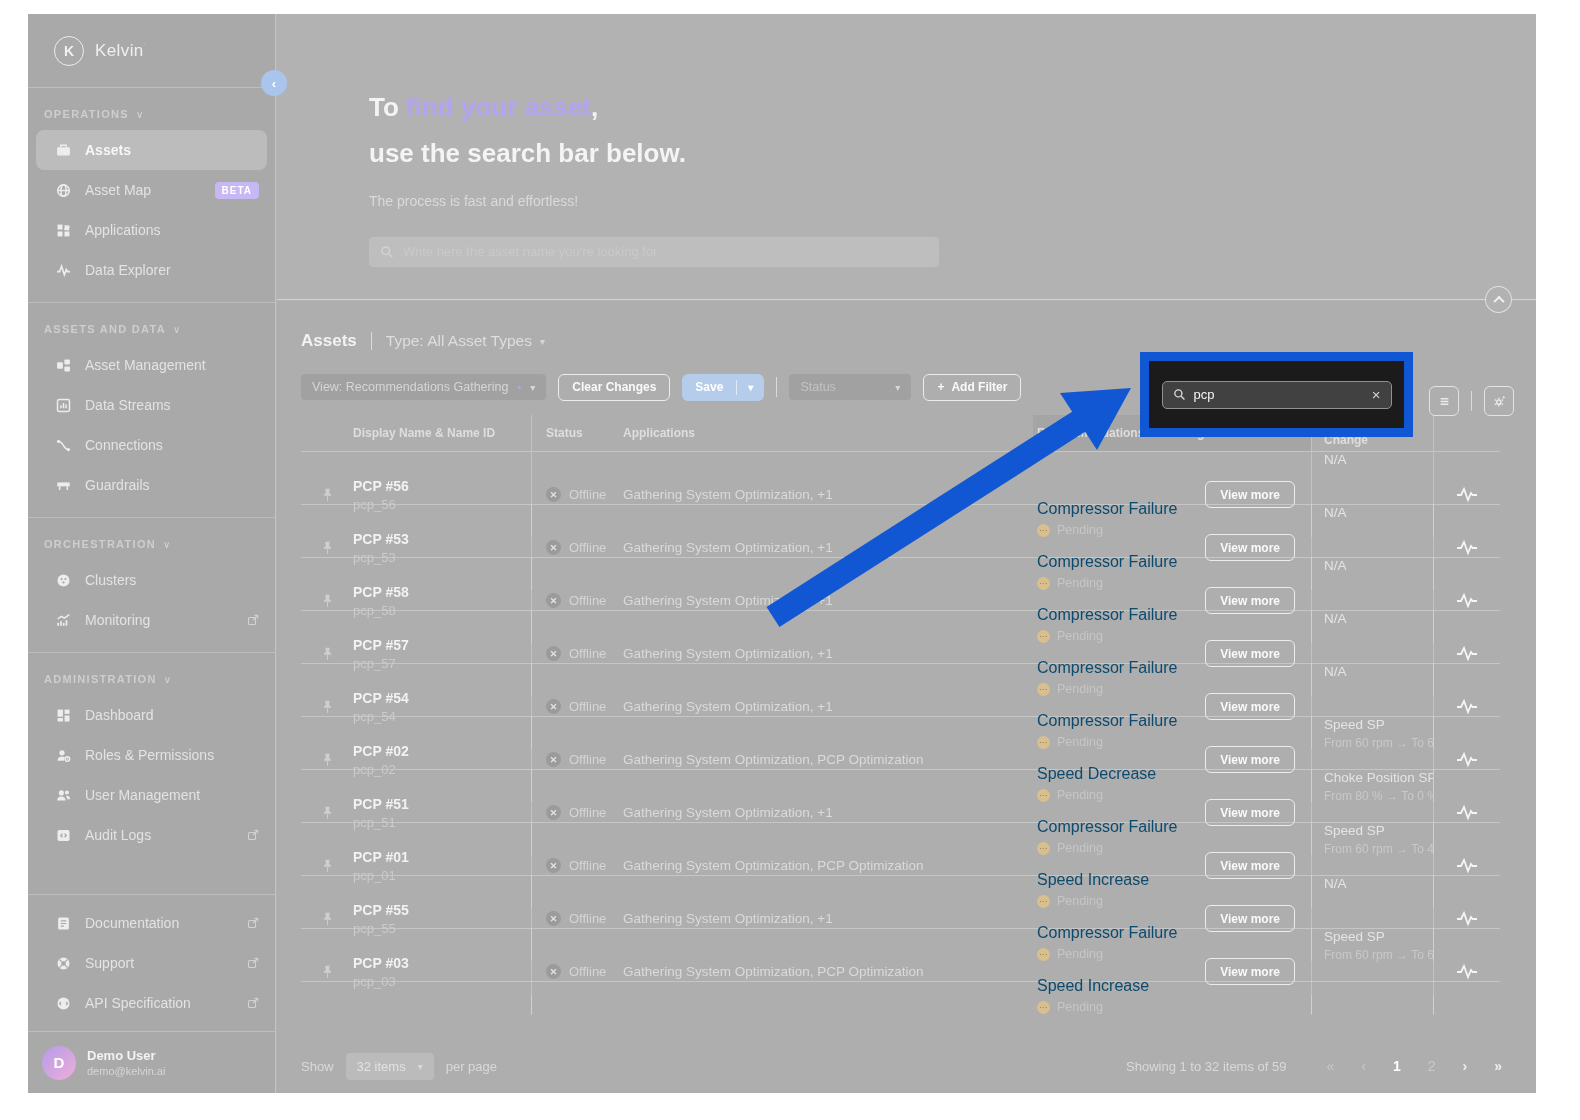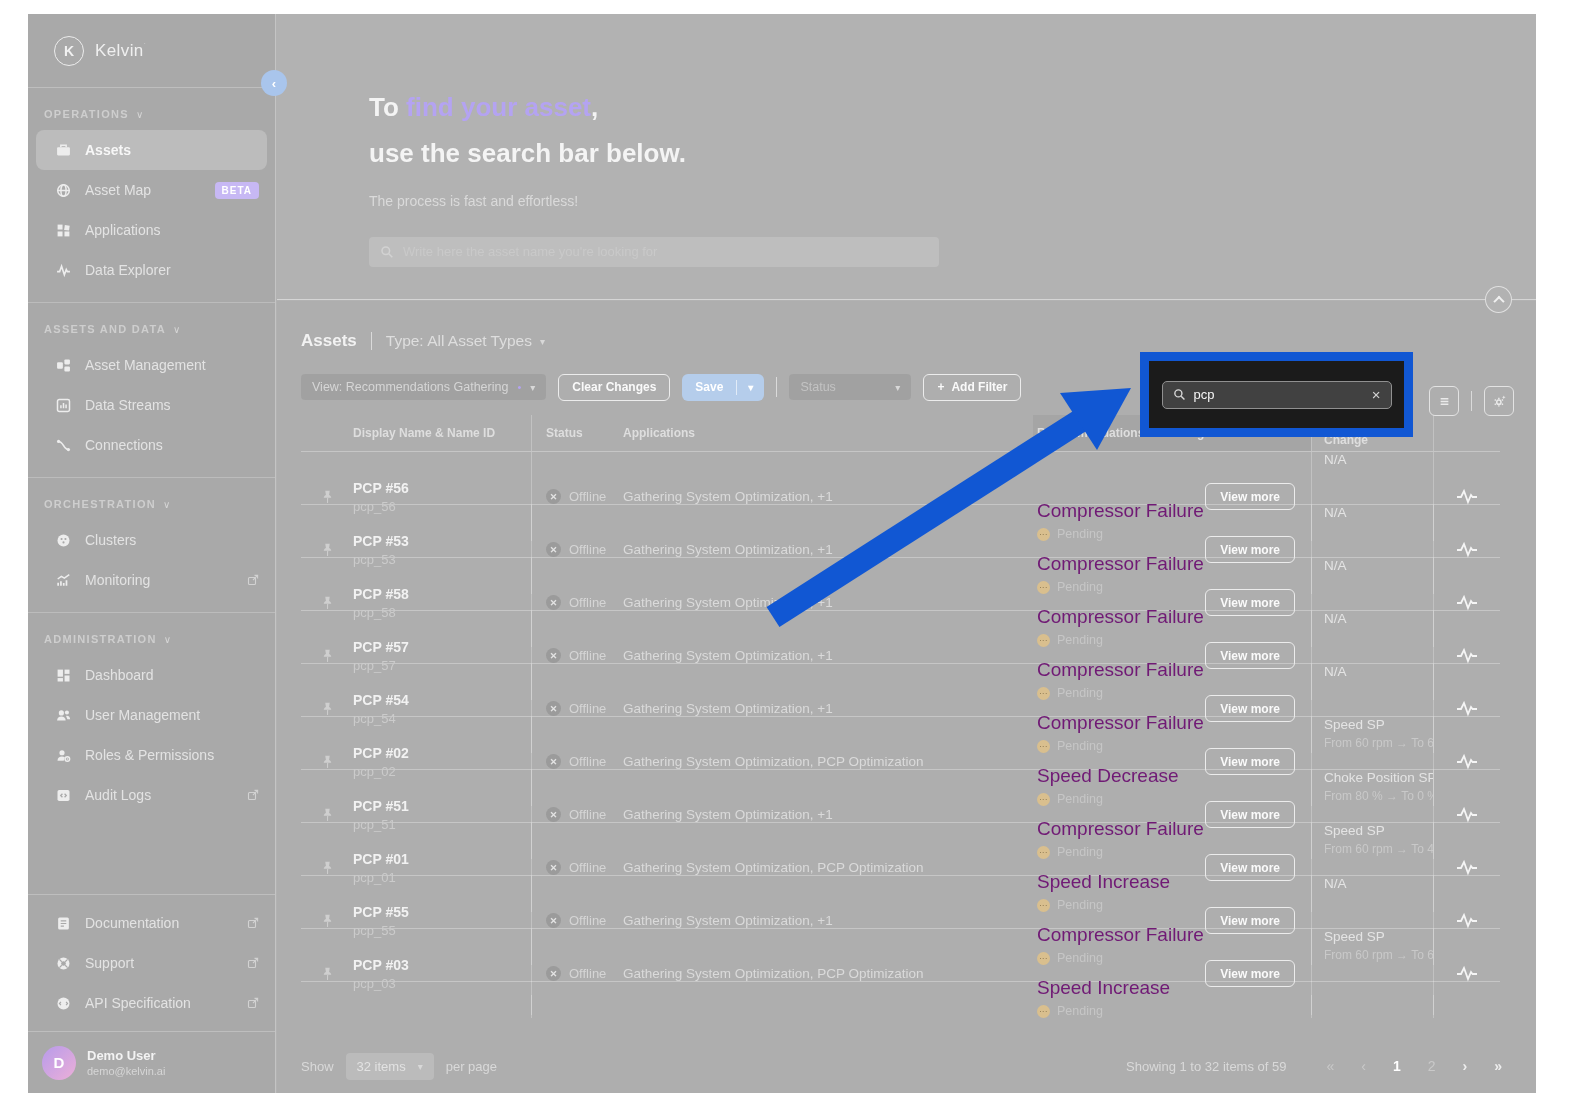--- a/index.html
+++ b/index.html
@@ -100,21 +100,21 @@
   .sort-ic { font-size:10px; color:#efefef; letter-spacing:-2px; }
   .cv { border-left:1px solid rgba(255,255,255,.25); align-self:stretch; display:flex; align-items:center; }
   .c-pin { display:flex; justify-content:center; color:#cfcfcf; }
   .nm { font-size:14px; font-weight:bold; color:#f2f2f2; }
   .nid { font-size:13px; color:#cbcbcb; margin-top:3px; }
   .c-status { padding-left:14px; gap:8px; font-size:13px; color:#d5d5d5; }
   .cx { width:15px; height:15px; border-radius:50%; background:#9b9b9b; color:#e4e4e4; font-size:9px;
     font-weight:bold; display:flex; align-items:center; justify-content:center; flex:0 0 15px; }
   .c-apps { font-size:13.5px; color:#dadada; padding-left:4px; white-space:nowrap; overflow:hidden; }
   .c-reco { display:flex; align-items:center; justify-content:space-between; padding-left:4px; height:100%; }
-  .reco-t { font-size:19px; color:#701a75;margin-top:48px; }
+  .reco-t { font-size:16px; color:#0c4a6e;margin-top:48px; }
   .reco-s { display:flex; align-items:center; gap:7px; margin-top:5px; font-size:12.5px; color:#c6c6c6; }
   .pdot { width:13px; height:13px; border-radius:50%; background:#d9bf8e; color:#7c6a43; font-size:7px;
     letter-spacing:.5px; display:flex; align-items:center; justify-content:center; }
   .btn-viewmore { border:1.5px solid #ececec; border-radius:6px; background:transparent; color:#fafafa;
     font-weight:bold; font-size:12px; height:27px; padding:0 14px; margin-right:16px; cursor:pointer; }
   .c-last { padding-left:12px; display:block; align-self:center; overflow:hidden; white-space:nowrap;
     border-left:1px solid rgba(255,255,255,.25); height:100%; display:flex; flex-direction:column;
     justify-content:flex-start; align-items:flex-start; }
   .last-t { font-size:13.5px; color:#e4e4e4; }
   .last-s { font-size:12px; color:#c9c9c9; margin-top:4px; white-space:nowrap; }
@@ -247,20 +247,30 @@
                 <svg width="15" height="15" viewBox="0 0 14 14" fill="none" stroke="currentColor" stroke-width="1.4">
                   <path d="M2.4 3.2c4.4 0 4.8 7.6 9.2 7.6"></path>
                   <circle cx="2.4" cy="3.2" r="1.5" fill="currentColor" stroke="none"></circle>
                   <circle cx="11.6" cy="10.8" r="1.5" fill="currentColor" stroke="none"></circle>
                 </svg>
               </span>
                 <span class="label">Connections</span>
 
               </div>
 
+              <div class="item">
+                <span class="icon">
+                <svg width="15" height="15" viewBox="0 0 14 14" fill="none" stroke="currentColor" stroke-width="1.4">
+                  <rect x="1.2" y="4.2" width="11.6" height="3.6" fill="currentColor" stroke="none"></rect>
+                  <path d="M3.4 7.8v3.4M10.6 7.8v3.4M3.4 6.8 6 4.4M7.4 6.8 10 4.4"></path>
+                </svg>
+              </span>
+                <span class="label">Guardrails</span>
+
+              </div>
             </div>
         </div>
 
         <div class="section">
           <div class="section-header">
             <span>ORCHESTRATION</span>
             <span class="chev">∨</span>
           </div>
           <div>
 
@@ -312,40 +322,40 @@
                   <rect x="8" y="7" width="4.6" height="5.6" fill="currentColor" stroke="none"></rect>
                 </svg>
               </span>
                 <span class="label">Dashboard</span>
 
               </div>
 
               <div class="item">
                 <span class="icon">
                 <svg width="15" height="15" viewBox="0 0 14 14" fill="none" stroke="currentColor" stroke-width="1.4">
+                  <circle cx="5.6" cy="4.4" r="2.4" fill="currentColor" stroke="none"></circle>
+                  <path d="M1.4 11.8c0-2.4 1.9-3.8 4.2-3.8 1 0 1.9.25 2.6.7l-1 3.1z" fill="currentColor" stroke="none"></path>
+                  <circle cx="10.6" cy="10.2" r="2.1"></circle>
+                  <circle cx="10.6" cy="10.2" r=".7" fill="currentColor" stroke="none"></circle>
+                </svg>
+              </span>
+                <span class="label">Roles &amp; Permissions</span>
+
+              </div>
+
+              <div class="item">
+                <span class="icon">
+                <svg width="15" height="15" viewBox="0 0 14 14" fill="none" stroke="currentColor" stroke-width="1.4">
                   <circle cx="5" cy="4.6" r="2.4" fill="currentColor" stroke="none"></circle>
                   <path d="M1 11.6c0-2.3 1.8-3.6 4-3.6s4 1.3 4 3.6z" fill="currentColor" stroke="none"></path>
                   <circle cx="10.2" cy="4.2" r="1.9" fill="currentColor" stroke="none"></circle>
                   <path d="M9.4 7.4c2.3-.4 3.8 1.2 3.8 3.2h-2.6z" fill="currentColor" stroke="none"></path>
                 </svg>
               </span>
                 <span class="label">User Management</span>
-
-              </div>
-
-              <div class="item">
-                <span class="icon">
-                <svg width="15" height="15" viewBox="0 0 14 14" fill="none" stroke="currentColor" stroke-width="1.4">
-                  <circle cx="5.6" cy="4.4" r="2.4" fill="currentColor" stroke="none"></circle>
-                  <path d="M1.4 11.8c0-2.4 1.9-3.8 4.2-3.8 1 0 1.9.25 2.6.7l-1 3.1z" fill="currentColor" stroke="none"></path>
-                  <circle cx="10.6" cy="10.2" r="2.1"></circle>
-                  <circle cx="10.6" cy="10.2" r=".7" fill="currentColor" stroke="none"></circle>
-                </svg>
-              </span>
-                <span class="label">Roles &amp; Permissions</span>
 
               </div>
 
               <div class="item">
                 <span class="icon">
                 <svg width="15" height="15" viewBox="0 0 14 14" fill="none" stroke="currentColor" stroke-width="1.4">
                   <rect x="1.4" y="1.8" width="11.2" height="10.4" rx="1.6" fill="currentColor" stroke="none"></rect>
                   <path d="M6 5.4 4.4 7 6 8.6M8 5.4 9.6 7 8 8.6" stroke="#a9a9a9" stroke-width="1.2"></path>
                 </svg>
               </span>

